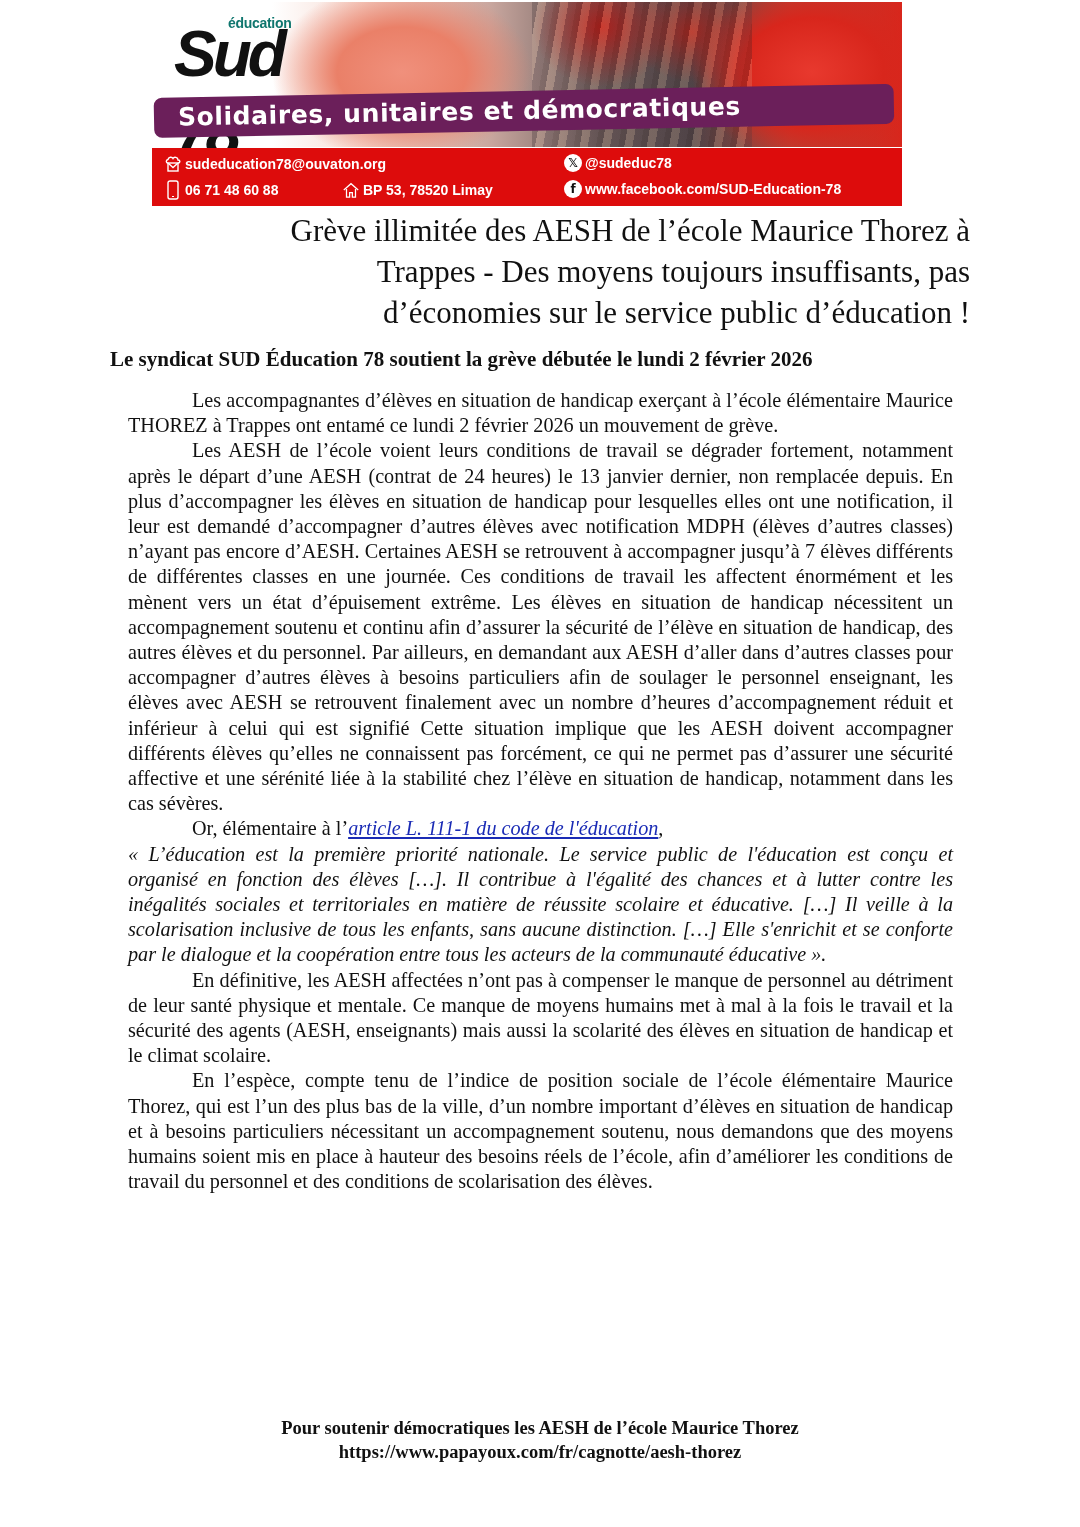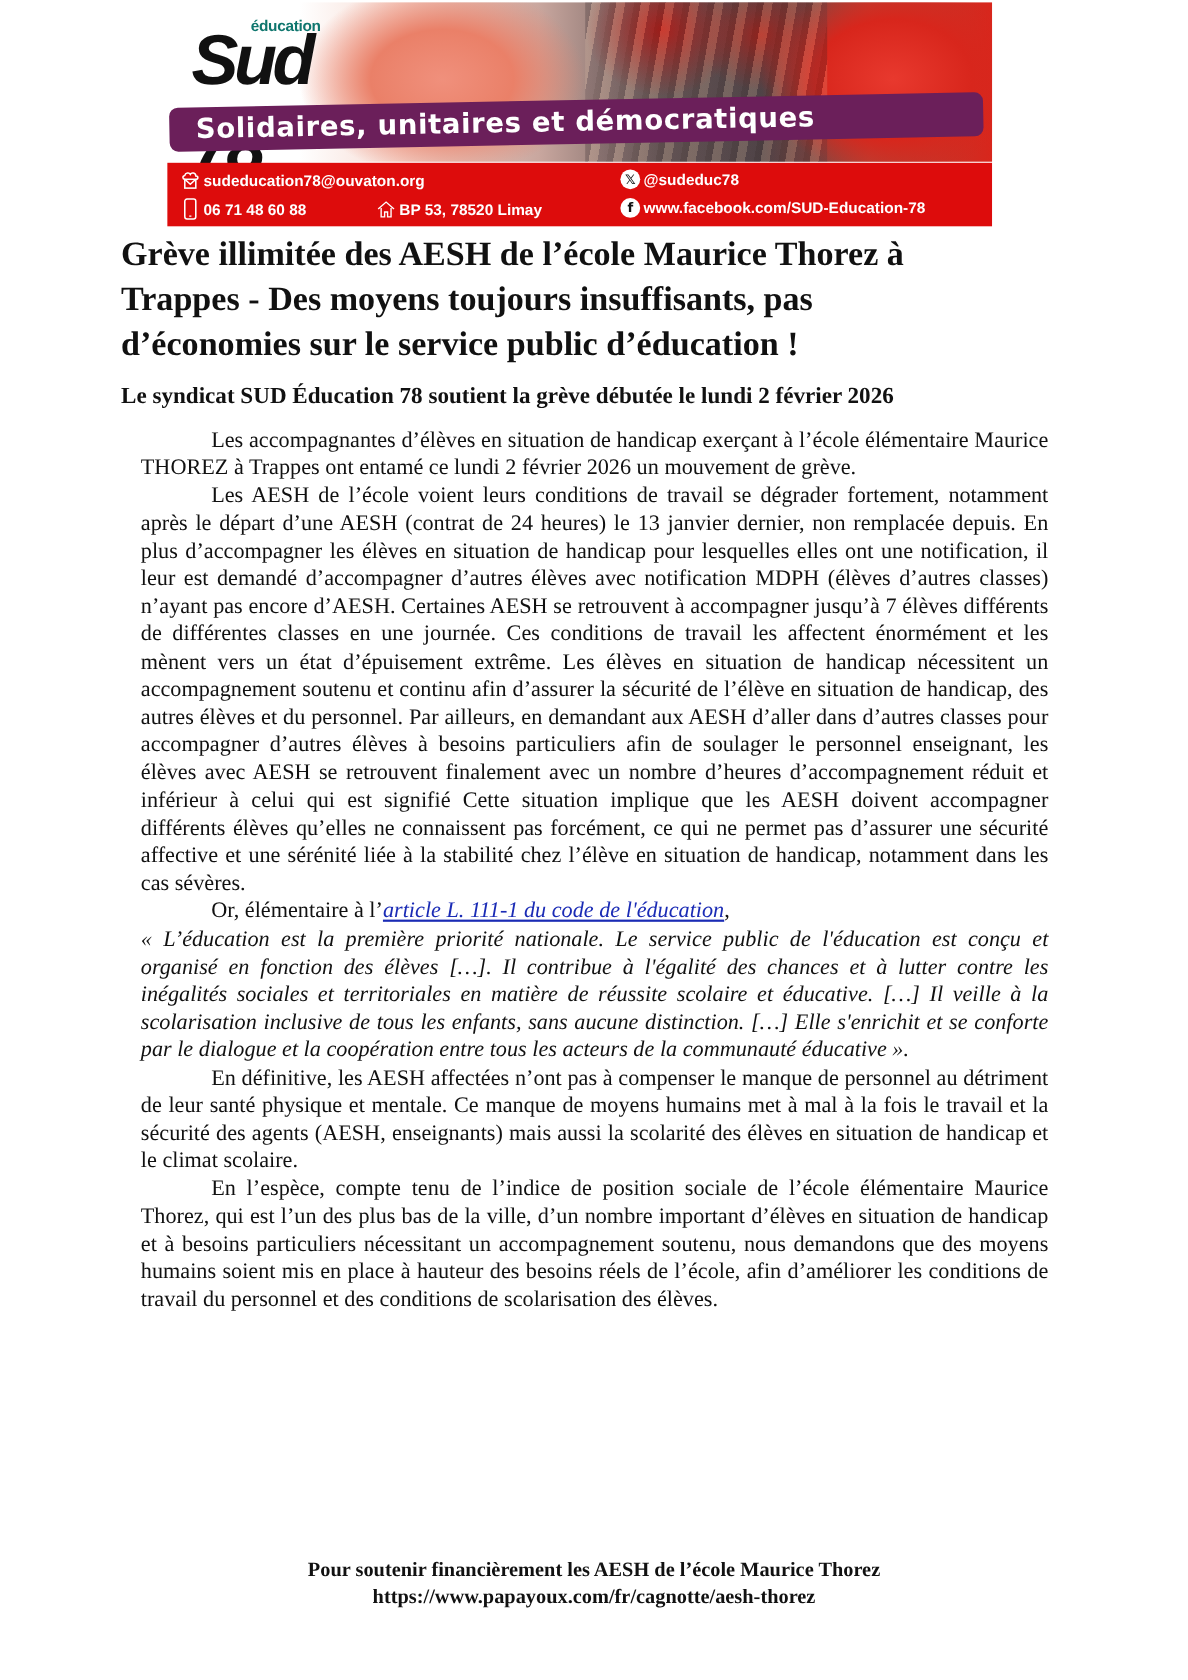--- a/index.html
+++ b/index.html
@@ -29,22 +29,22 @@
       font-family: "DejaVu Sans", sans-serif; font-weight: bold; font-size: 25px; color: #ffffff; letter-spacing: 0.6px; white-space: nowrap; }
     .contact-bar { position: absolute; left: 0; top: 146px; width: 750px; height: 58px; background: #dd0c0c;
       font-family: "Liberation Sans", sans-serif; font-weight: bold; color: #ffffff; font-size: 14px; }
     .c-item { position: absolute; display: flex; align-items: center; gap: 3px; white-space: nowrap; }
     .c-icon { width: 18px; height: 20px; display: inline-flex; align-items: center; justify-content: center; }
     .c-icon svg { display: block; }
     .round-icon { width: 18px; height: 18px; border-radius: 50%; background: #ffffff; color: #111;
       font-size: 12px; font-weight: bold; display: inline-flex; align-items: center; justify-content: center; font-family: "DejaVu Sans", sans-serif; }
 
     
-    .title { position: absolute; left: 110px; top: 210px; width: 860px; text-align: left;
-      font-weight: bold; font-size: 31px; line-height: 41px; margin: 0; }
+    .title { position: absolute; left: 110px; top: 210px; width: 860px; text-align: right;
+      font-weight: normal; font-size: 31px; line-height: 41px; margin: 0; }
     .subtitle { position: absolute; left: 110px; top: 345px; width: 860px; text-align: left;
       font-weight: bold; font-size: 21px; line-height: 28px; margin: 0; }
 
     
     .body-text { position: absolute; left: 128px; top: 388px; width: 825px; font-size: 20.2px; line-height: 25.2px; }
     .body-text p { margin: 0; text-align: justify; text-indent: 64px; }
     .body-text p.quote { text-indent: 0; font-style: italic; }
     .body-text a { color: #1a2bb5; text-decoration: underline; font-style: italic; }
 
     
@@ -116,15 +116,15 @@
 <div class="body-text">
   <p>Les accompagnantes d’élèves en situation de handicap exerçant à l’école élémentaire Maurice THOREZ à Trappes ont entamé ce lundi 2 février 2026 un mouvement de grève.</p>
   <p>Les AESH de l’école voient leurs conditions de travail se dégrader fortement, notamment après le départ d’une AESH (contrat de 24 heures) le 13 janvier dernier, non remplacée depuis. En plus d’accompagner les élèves en situation de handicap pour lesquelles elles ont une notification, il leur est demandé d’accompagner d’autres élèves avec notification MDPH (élèves d’autres classes) n’ayant pas encore d’AESH. Certaines AESH se retrouvent à accompagner jusqu’à 7 élèves différents de différentes classes en une journée. Ces conditions de travail les affectent énormément et les mènent vers un état d’épuisement extrême. Les élèves en situation de handicap nécessitent un accompagnement soutenu et continu afin d’assurer la sécurité de l’élève en situation de handicap, des autres élèves et du personnel. Par ailleurs, en demandant aux AESH d’aller dans d’autres classes pour accompagner d’autres élèves à besoins particuliers afin de soulager le personnel enseignant, les élèves avec AESH se retrouvent finalement avec un nombre d’heures d’accompagnement réduit et inférieur à celui qui est signifié Cette situation implique que les AESH doivent accompagner différents élèves qu’elles ne connaissent pas forcément, ce qui ne permet pas d’assurer une sécurité affective et une sérénité liée à la stabilité chez l’élève en situation de handicap, notamment dans les cas sévères.</p>
   <p><span>Or, élémentaire à l’</span><a href="#">article L. 111-1 du code de l'éducation</a><span>,</span></p>
   <p class="quote">« L’éducation est la première priorité nationale. Le service public de l'éducation est conçu et organisé en fonction des élèves […]. Il contribue à l'égalité des chances et à lutter contre les inégalités sociales et territoriales en matière de réussite scolaire et éducative. […] Il veille à la scolarisation inclusive de tous les enfants, sans aucune distinction. […] Elle s'enrichit et se conforte par le dialogue et la coopération entre tous les acteurs de la communauté éducative ».</p>
   <p>En définitive, les AESH affectées n’ont pas à compenser le manque de personnel au détriment de leur santé physique et mentale. Ce manque de moyens humains met à mal à la fois le travail et la sécurité des agents (AESH, enseignants) mais aussi la scolarité des élèves en situation de handicap et le climat scolaire.</p>
   <p>En l’espèce, compte tenu de l’indice de position sociale de l’école élémentaire Maurice Thorez, qui est l’un des plus bas de la ville, d’un nombre important d’élèves en situation de handicap et à besoins particuliers nécessitant un accompagnement soutenu, nous demandons que des moyens humains soient mis en place à hauteur des besoins réels de l’école, afin d’améliorer les conditions de travail du personnel et des conditions de scolarisation des élèves.</p>
 </div>
 
 <div class="footer">
-  <div>Pour soutenir financièrement les AESH de l’école Maurice Thorez</div>
+  <div>Pour soutenir démocratiques les AESH de l’école Maurice Thorez</div>
   <div>https://www.papayoux.com/fr/cagnotte/aesh-thorez</div>
 </div>
 
 </body></html>

